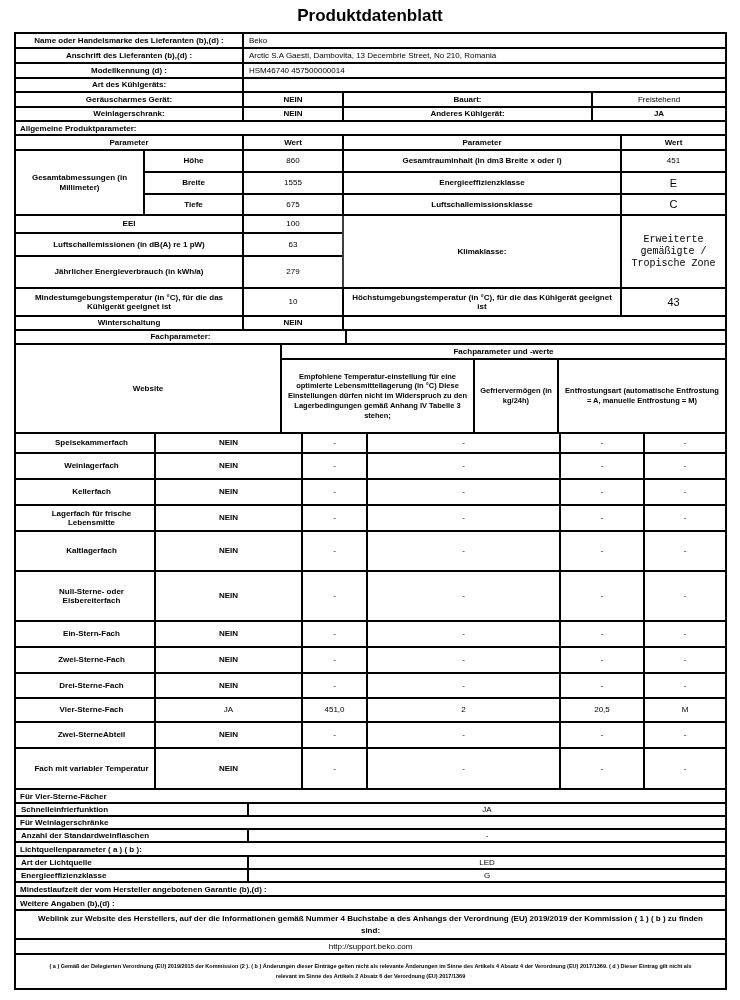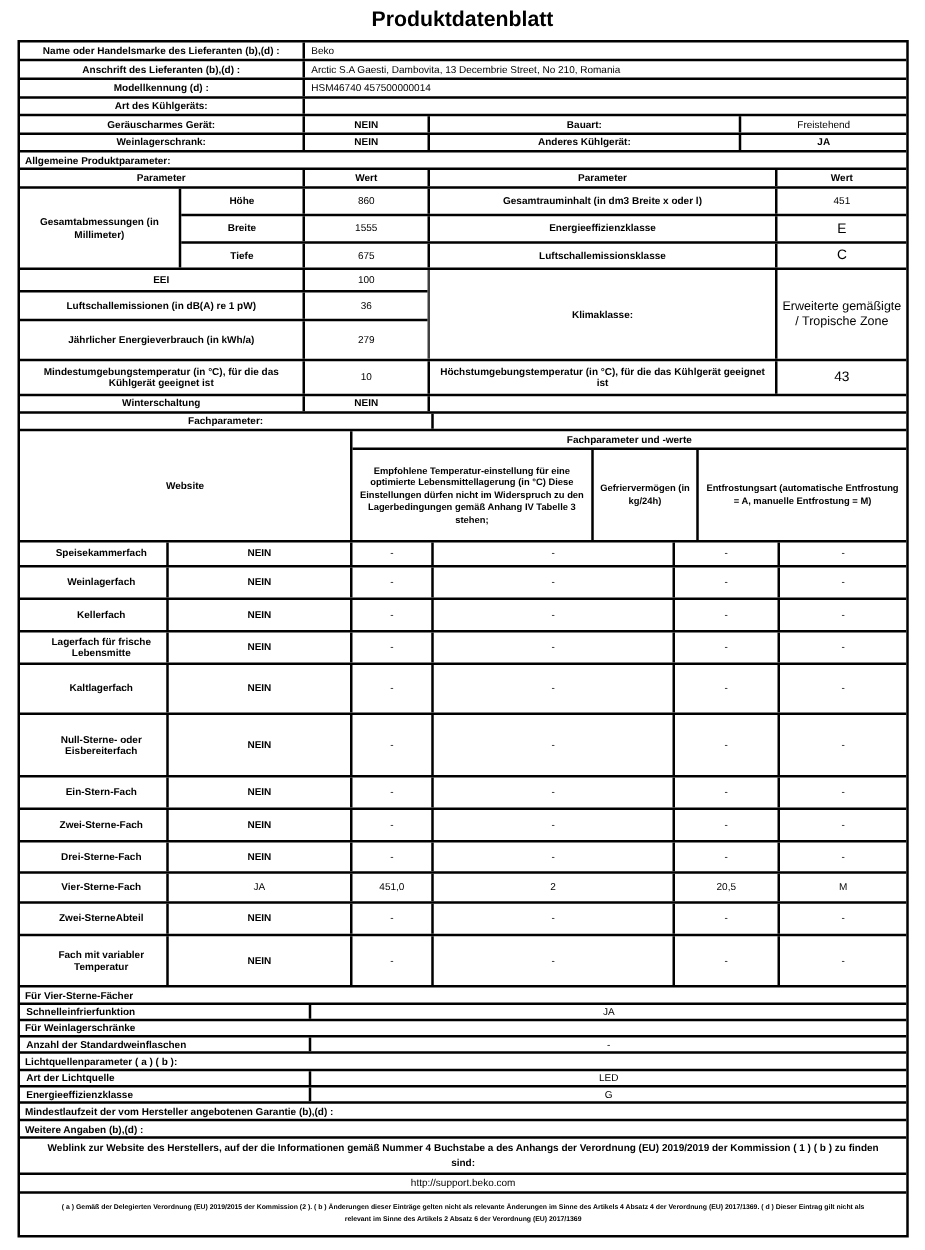--- a/index.html
+++ b/index.html
@@ -7,29 +7,29 @@
   body { position: relative; font-family: "Liberation Sans", sans-serif; color: #000; -webkit-font-smoothing: antialiased; }
   .title { position: absolute; top: 6px; left: 0; width: 740px; text-align: center; font-size: 17px; font-weight: bold; }
   .sheet { position: absolute; left: 14px; top: 32px; width: 713px; height: 958px; border: 2px solid #000; background: #fff; }
   .row { display: flex; border-bottom: 2px solid #000; width: 100%; }
   .cell { border-right: 2px solid #000; display: flex; align-items: center; justify-content: center; text-align: center; font-size: 8px; line-height: 1.15; overflow: hidden; }
   .nbr { border-right: none; }
   .lbl { font-weight: bold; }
   .left { justify-content: flex-start; text-align: left; padding-left: 5px; }
   .padlr { padding-left: 3px; padding-right: 3px; }
   .big { font-size: 11px; }
-  .klima-val { font-size: 10px; line-height: 1.2; }
+  .klima-val { font-size: 10px; line-height: 1.2; font-family: Liberation Mono, monospace; }
   .sm { font-size: 7.5px; line-height: 1.3; }
   
   .i1 { width: 228px; } .i2 { flex: 1; }
   .d1 { width: 228px; } .d2 { width: 100px; } .d3 { width: 249px; } .d4 { flex: 1; }
   .cA { width: 129px; } .cB { width: 99px; } .cC { width: 100px; } .cD { width: 278px; } .cE { flex: 1; }
   .cAB { width: 228px; }
   .b1 { width: 233px; } .b2 { flex: 1; }
-  .c-name { width: 119px; padding-left: 16px; } .c-pres { width: 147px; } .c-vol { width: 65px; } .c-temp { width: 193px; } .c-frz { width: 84px; } .c-def { flex: 1; }
+  .c-name { width: 140px; padding-left: 16px; } .c-pres { width: 147px; } .c-vol { width: 65px; } .c-temp { width: 193px; } .c-frz { width: 84px; } .c-def { flex: 1; }
   .heading { font-weight: bold; font-size: 8px; display: flex; align-items: center; padding-left: 4px; }
   .col { display: flex; flex-direction: column; }
   .subrow { display: flex; border-bottom: 2px solid #000; width: 100%; }
   .subrow.last { border-bottom: none; flex: 1; }
   .weblink { font-weight: bold; font-size: 8px; text-align: center; padding: 0 14px; line-height: 1.5; }
   .url { font-size: 8px; }
   .footnote { font-size: 5.5px; font-weight: bold; line-height: 1.7; padding: 0 24px; text-align: center; border-bottom: none; }
 </style>
 </head>
 <body>
@@ -102,21 +102,21 @@
   </div>
 
   <div class="row" style="height:73px">
     <div class="col" style="width:328px;border-right:2px solid #404040">
       <div class="subrow" style="height:18px">
         <div class="cell cAB lbl">EEI</div>
         <div class="cell nbr" style="flex:1">100</div>
       </div>
       <div class="subrow" style="height:23px">
         <div class="cell cAB lbl">Luftschallemissionen (in dB(A) re 1 pW)</div>
-        <div class="cell nbr" style="flex:1">36</div>
+        <div class="cell nbr" style="flex:1">63</div>
       </div>
       <div class="subrow last">
         <div class="cell cAB lbl">Jährlicher Energieverbrauch (in kWh/a)</div>
         <div class="cell nbr" style="flex:1">279</div>
       </div>
     </div>
     <div class="cell lbl" style="width:278px">Klimaklasse:</div>
     <div class="cell cE nbr klima-val padlr">Erweiterte gemäßigte / Tropische Zone</div>
   </div>
 

